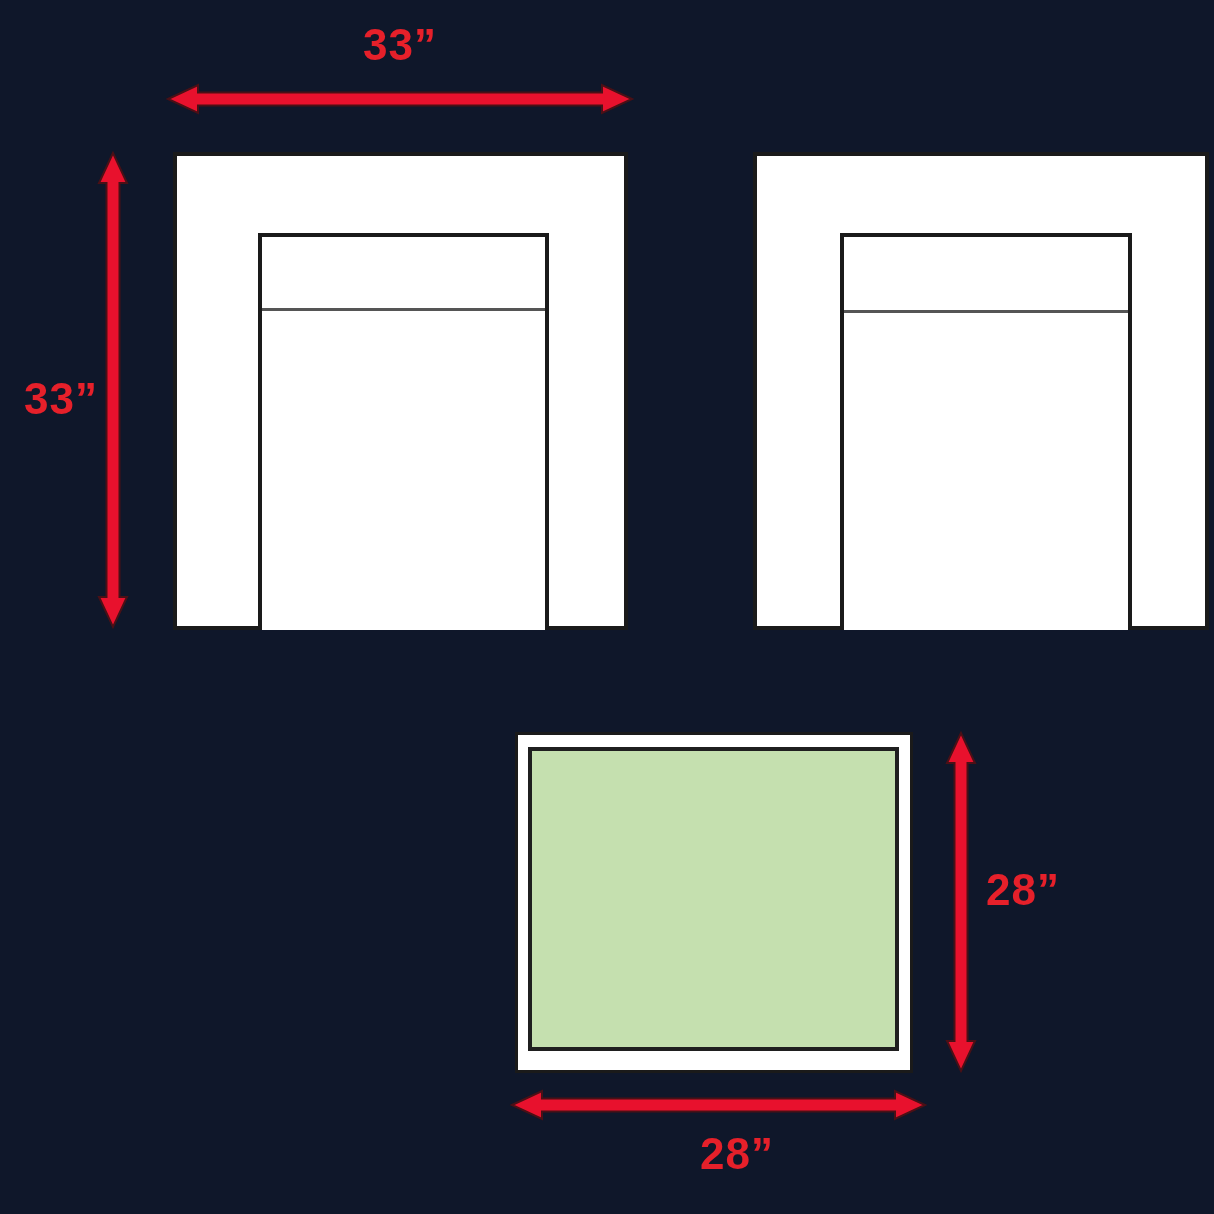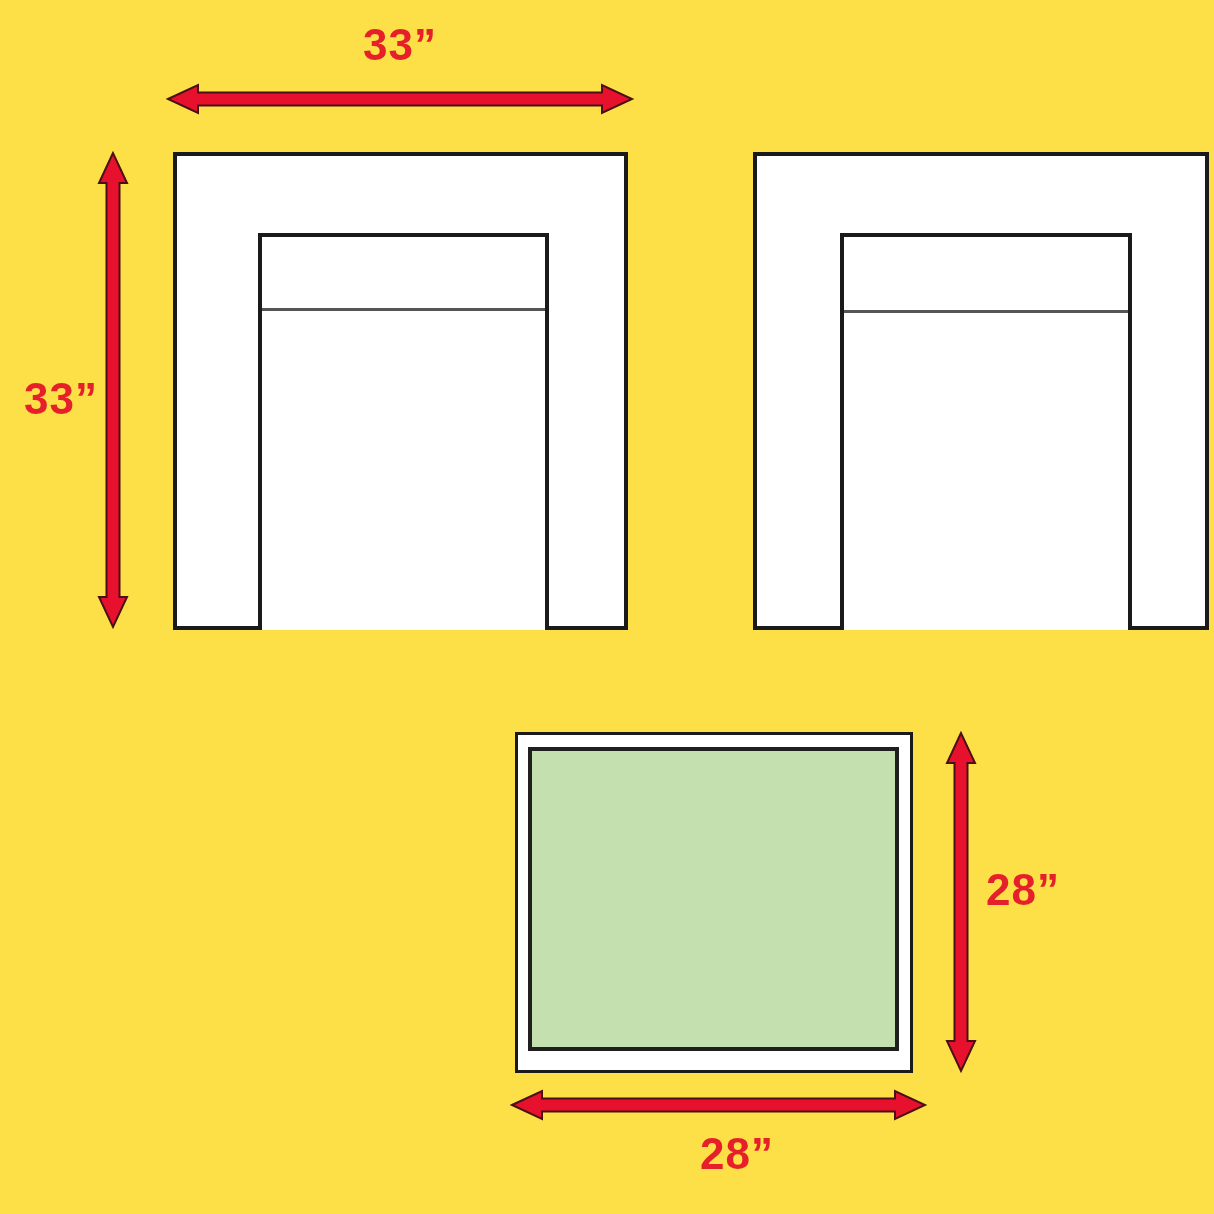--- a/index.html
+++ b/index.html
@@ -5,21 +5,21 @@
   html, body {
     margin: 0;
     padding: 0;
     background: #ffffff;
     font-family: "Liberation Sans", sans-serif;
   }
   #stage {
     position: relative;
     width: 1214px;
     height: 1214px;
-    background: #fde047;
+    background: #0f172a;
     overflow: hidden;
   }
   .abs { position: absolute; box-sizing: border-box; }
 
   
   .chair-outline {
     border: 4px solid #1a1a1a;
     background: #ffffff;
   }
   .chair-back {

